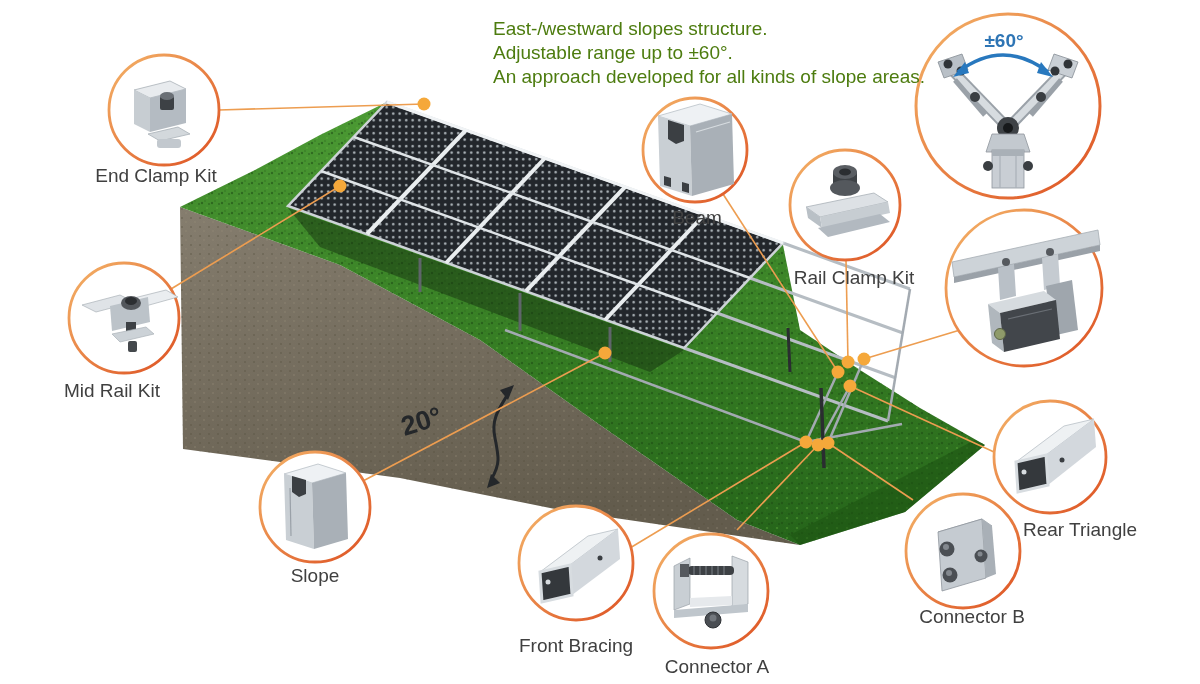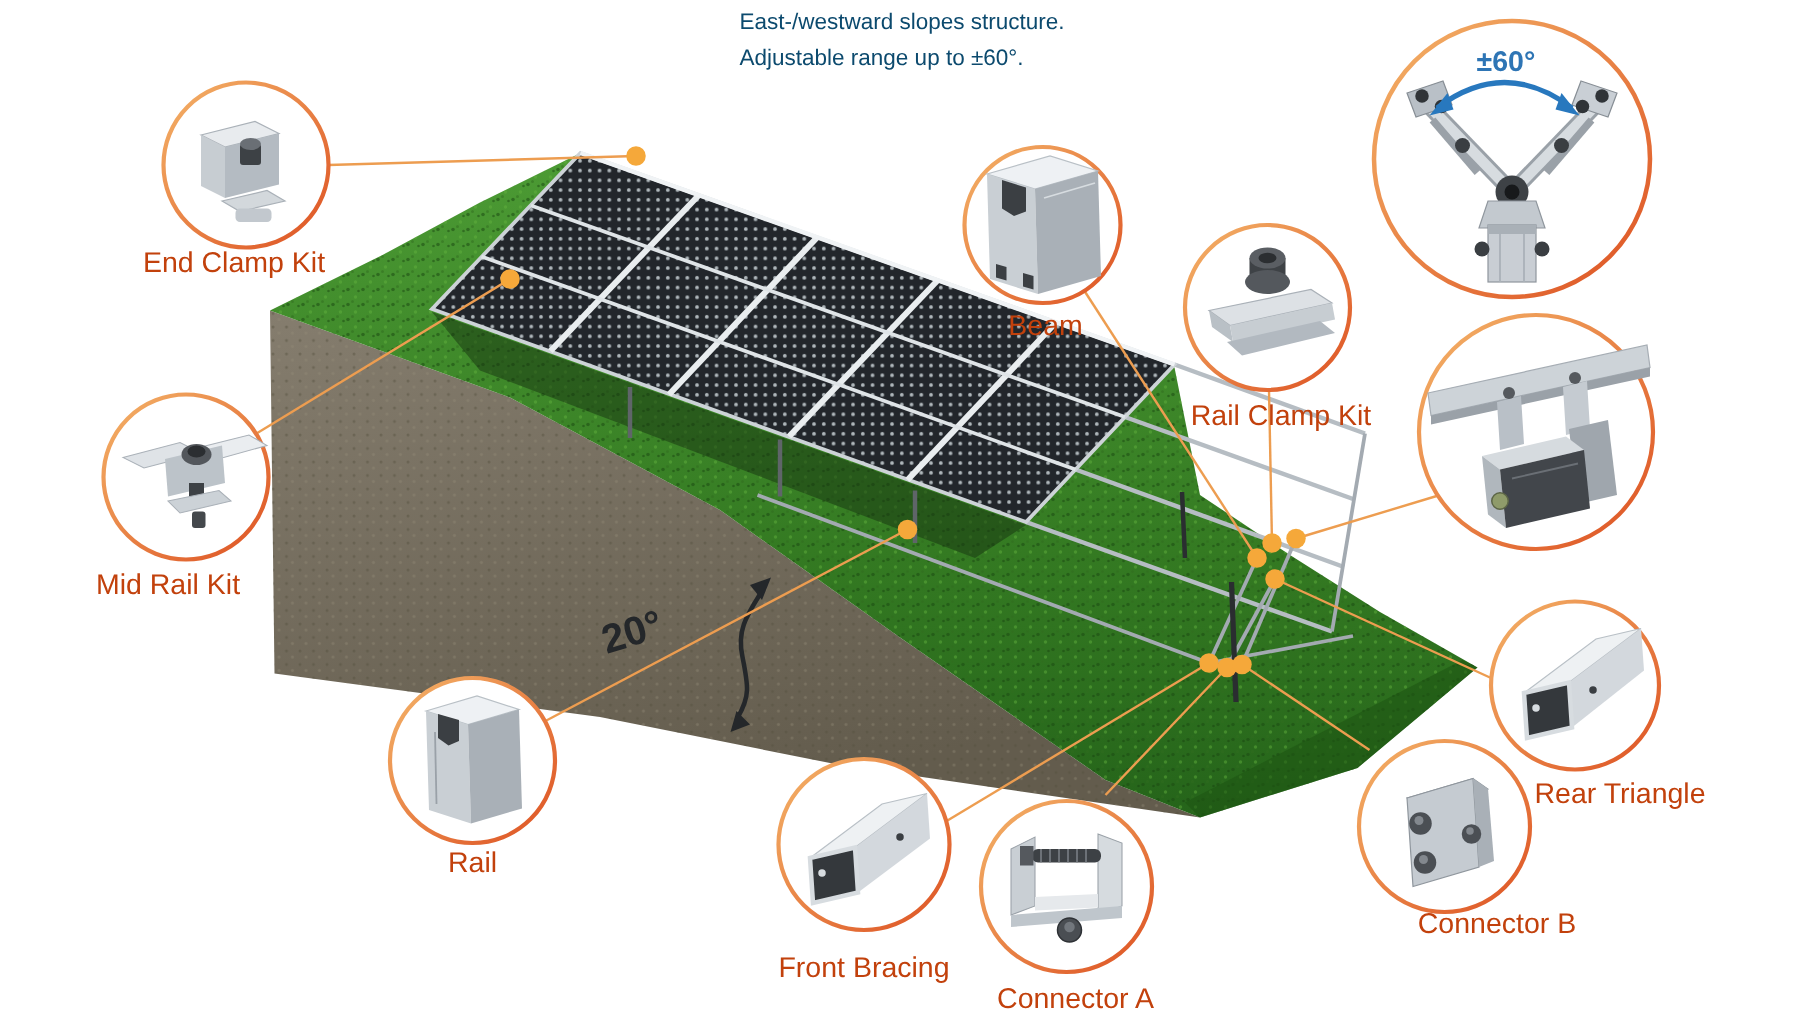--- a/index.html
+++ b/index.html
@@ -1,21 +1,21 @@
 <!DOCTYPE html>
 <html><head>
 <meta charset="utf-8">
 <style>
   html,body{margin:0;padding:0;background:#ffffff;}
   #stage{position:relative;width:1200px;height:684px;background:#ffffff;overflow:hidden;
          font-family:"Liberation Sans","DejaVu Sans",sans-serif;}
   #scene{position:absolute;left:0;top:0;}
   .lbl{position:absolute;transform:translateX(-50%);white-space:nowrap;
-       font-size:19px;line-height:22px;color:#c2410c;text-align:center;}
-  #desc{position:absolute;left:493px;top:3px;font-size:15px;line-height:24px;color:#0c4a6e;}
+       font-size:19px;line-height:22px;color:#404040;text-align:center;}
+  #desc{position:absolute;left:493px;top:17px;font-size:19px;line-height:24px;color:#4d7c0f;}
   svg text{font-family:"Liberation Sans","DejaVu Sans",sans-serif;}
 </style>
 </head>
 <body>
 
 <div id="stage">
 
 <svg id="scene" width="1200" height="684" viewBox="0 0 1200 684">
   <defs>
     <linearGradient id="ringGrad" x1="0" y1="0" x2="1" y2="1">
@@ -287,25 +287,26 @@
     </g>
     <rect x="680" y="564" width="9" height="13" fill="#55595E"></rect>
     <circle cx="713" cy="620" r="8" fill="#4A4E53" stroke="#2E3135" stroke-width="1"></circle>
     <circle cx="713" cy="618" r="3.5" fill="#72777D"></circle>
   </g>
 </svg>
 
 <div id="desc">
   <div>East-/westward slopes structure.</div>
   <div>Adjustable range up to ±60°.</div>
+  <div>An approach developed for all kinds of slope areas.</div>
 </div>
 
 <div class="lbl" style="left:156px;top:165px">End Clamp Kit</div>
 <div class="lbl" style="left:112px;top:380px">Mid Rail Kit</div>
-<div class="lbl" style="left:315px;top:565px">Rail</div>
+<div class="lbl" style="left:315px;top:565px">Slope</div>
 <div class="lbl" style="left:697px;top:207px">Beam</div>
 <div class="lbl" style="left:854px;top:267px">Rail Clamp Kit</div>
 <div class="lbl" style="left:1080px;top:519px">Rear Triangle</div>
-<div class="lbl" style="left:998px;top:606px">Connector B</div>
+<div class="lbl" style="left:972px;top:606px">Connector B</div>
 <div class="lbl" style="left:576px;top:635px">Front Bracing</div>
 <div class="lbl" style="left:717px;top:656px">Connector A</div>
 
 </div>
 
 </body></html>

